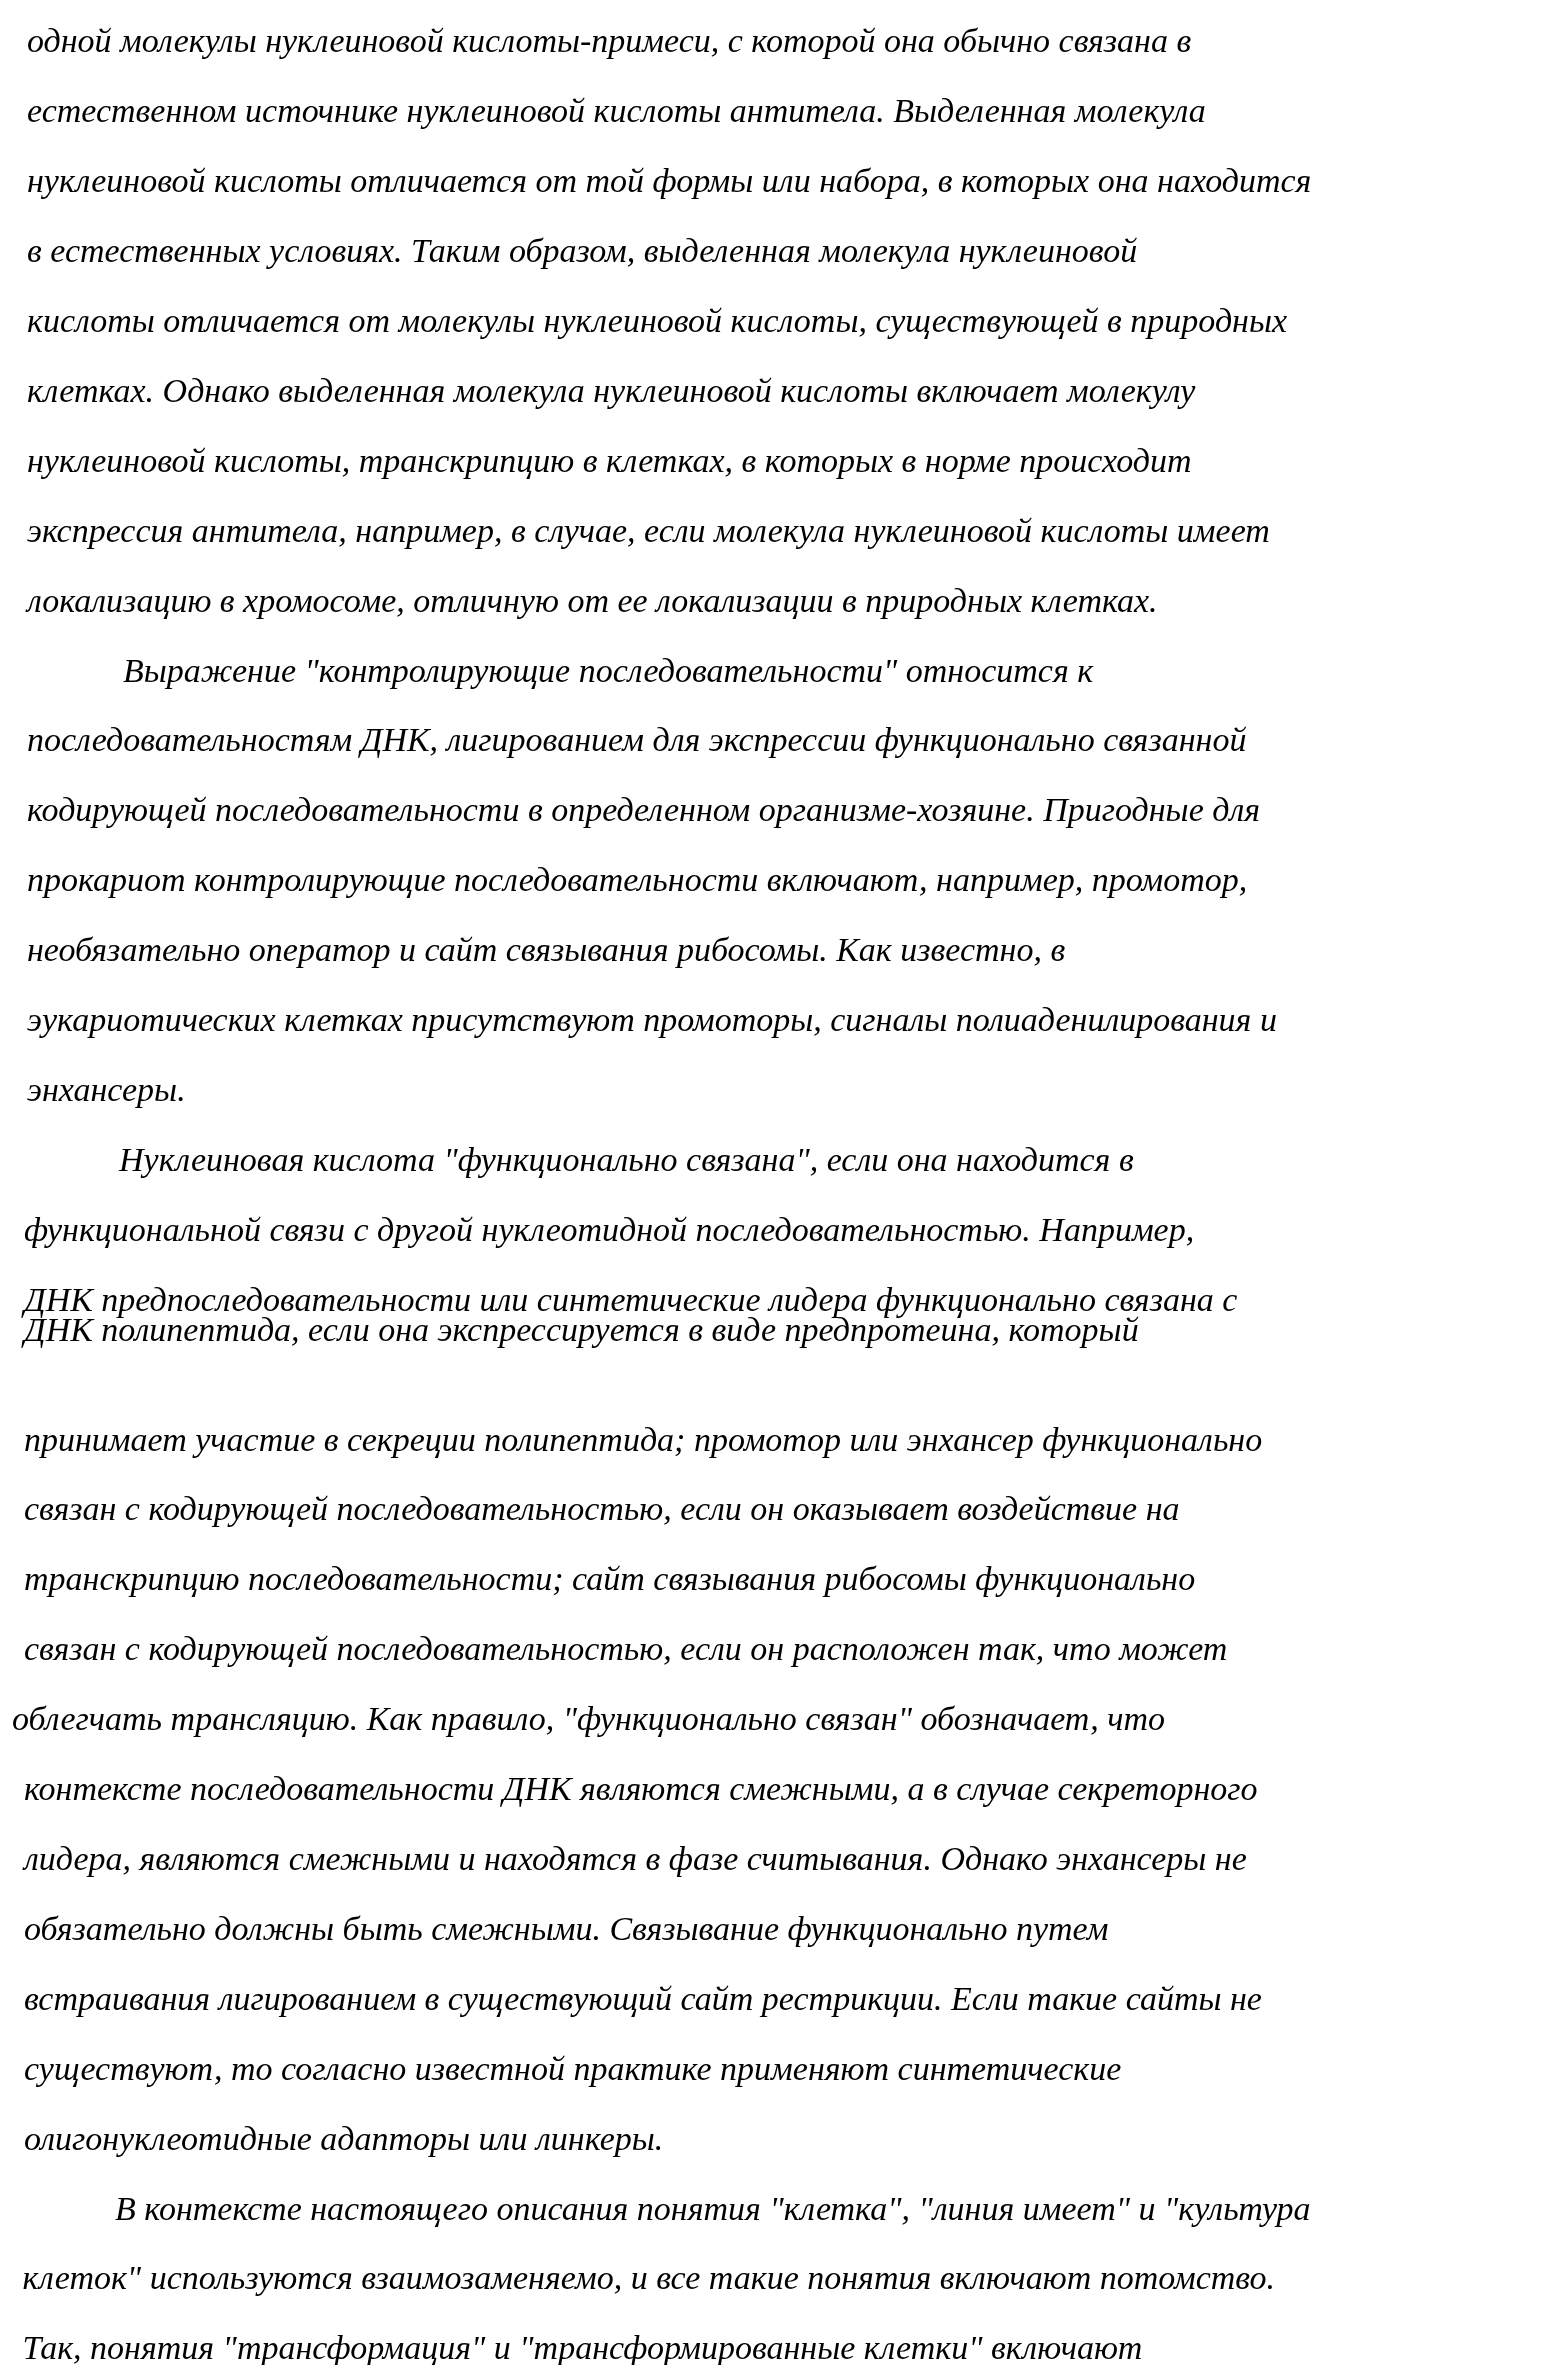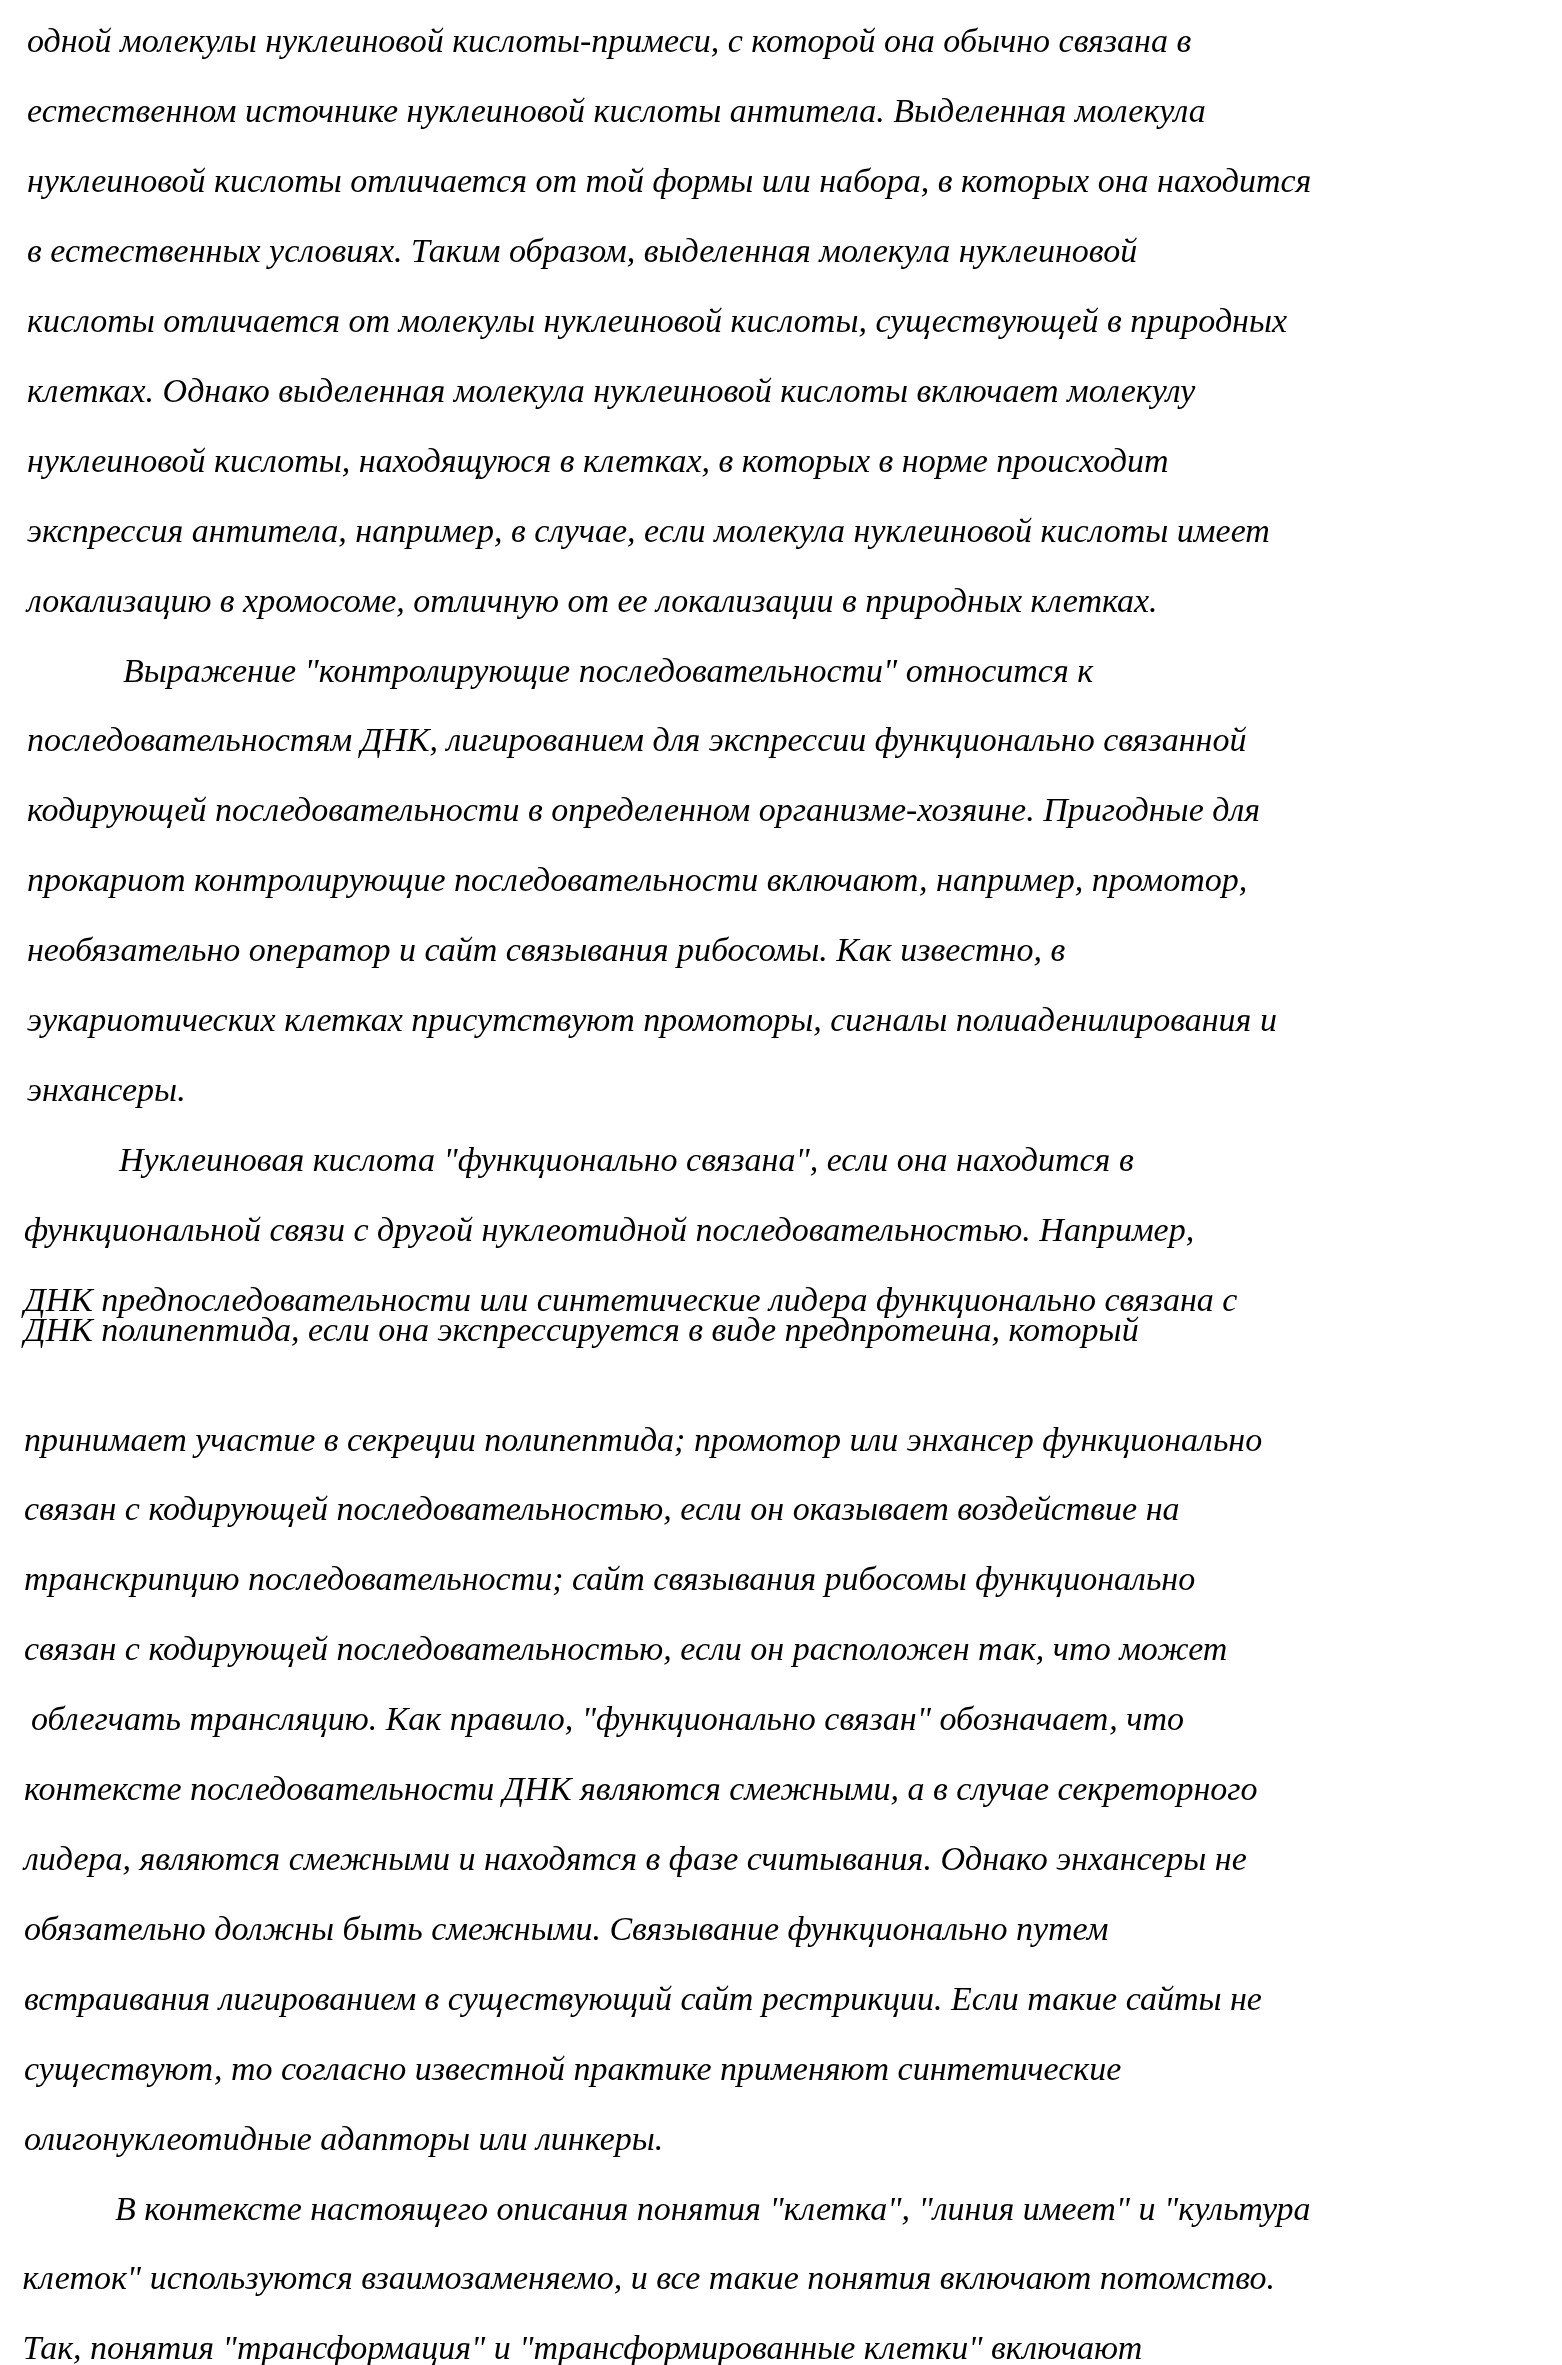--- a/index.html
+++ b/index.html
@@ -41,21 +41,21 @@
 
 <div class="page">
 
   <div>
     <div class="line" style="top:6.4px">одной молекулы нуклеиновой кислоты-примеси, с которой она обычно связана в</div>
     <div class="line" style="top:76px">естественном источнике нуклеиновой кислоты антитела. Выделенная молекула</div>
     <div class="line" style="top:146px">нуклеиновой кислоты отличается от той формы или набора, в которых она находится</div>
     <div class="line" style="top:216px">в естественных условиях. Таким образом, выделенная молекула нуклеиновой</div>
     <div class="line" style="top:286px">кислоты отличается от молекулы нуклеиновой кислоты, существующей в природных</div>
     <div class="line" style="top:356px">клетках. Однако выделенная молекула нуклеиновой кислоты включает молекулу</div>
-    <div class="line" style="top:426px">нуклеиновой кислоты, находящуюся в клетках, в которых в норме происходит</div>
+    <div class="line" style="top:426px">нуклеиновой кислоты, транскрипцию в клетках, в которых в норме происходит</div>
     <div class="line" style="top:496px">экспрессия антитела, например, в случае, если молекула нуклеиновой кислоты имеет</div>
     <div class="line" style="top:566px">локализацию в хромосоме, отличную от ее локализации в природных клетках.</div>
   </div>
 
   <div>
     <div class="line indent" style="top:636px;left:123px">Выражение "контролирующие последовательности" относится к</div>
     <div class="line" style="top:705px">последовательностям ДНК, лигированием для экспрессии функционально связанной</div>
     <div class="line" style="top:775px">кодирующей последовательности в определенном организме-хозяине. Пригодные для</div>
     <div class="line" style="top:845px">прокариот контролирующие последовательности включают, например, промотор,</div>
     <div class="line" style="top:915px">необязательно оператор и сайт связывания рибосомы. Как известно, в</div>
@@ -65,21 +65,21 @@
 
   <div>
     <div class="line indent" style="top:1125px;left:119px">Нуклеиновая кислота "функционально связана", если она находится в</div>
     <div class="line" style="top:1195px;left:24px">функциональной связи с другой нуклеотидной последовательностью. Например,</div>
     <div class="line" style="top:1265px;left:24px">ДНК предпоследовательности или синтетические лидера функционально связана с</div>
     <div class="line" style="top:1295px;left:24px">ДНК полипептида, если она экспрессируется в виде предпротеина, который</div>
     <div class="line" style="top:1405px;left:24px">принимает участие в секреции полипептида; промотор или энхансер функционально</div>
     <div class="line" style="top:1474px;left:24px">связан с кодирующей последовательностью, если он оказывает воздействие на</div>
     <div class="line" style="top:1544px;left:24px">транскрипцию последовательности; сайт связывания рибосомы функционально</div>
     <div class="line" style="top:1614px;left:24px">связан с кодирующей последовательностью, если он расположен так, что может</div>
-    <div class="line" style="top:1684px;left:31px">облегчать трансляцию. Как правило, "функционально связан" обозначает, что</div>
+    <div class="line" style="top:1684px;left:12px">облегчать трансляцию. Как правило, "функционально связан" обозначает, что</div>
     <div class="line" style="top:1754px;left:24px">контексте последовательности ДНК являются смежными, а в случае секреторного</div>
     <div class="line" style="top:1824px;left:24px">лидера, являются смежными и находятся в фазе считывания. Однако энхансеры не</div>
     <div class="line" style="top:1894px;left:24px">обязательно должны быть смежными. Связывание функционально путем</div>
     <div class="line" style="top:1964px;left:24px">встраивания лигированием в существующий сайт рестрикции. Если такие сайты не</div>
     <div class="line" style="top:2034px;left:24px">существуют, то согласно известной практике применяют синтетические</div>
     <div class="line" style="top:2104px;left:24px">олигонуклеотидные адапторы или линкеры.</div>
   </div>
 
   <div>
     <div class="line indent" style="top:2174px;left:115px">В контексте настоящего описания понятия "клетка", "линия имеет" и "культура</div>

